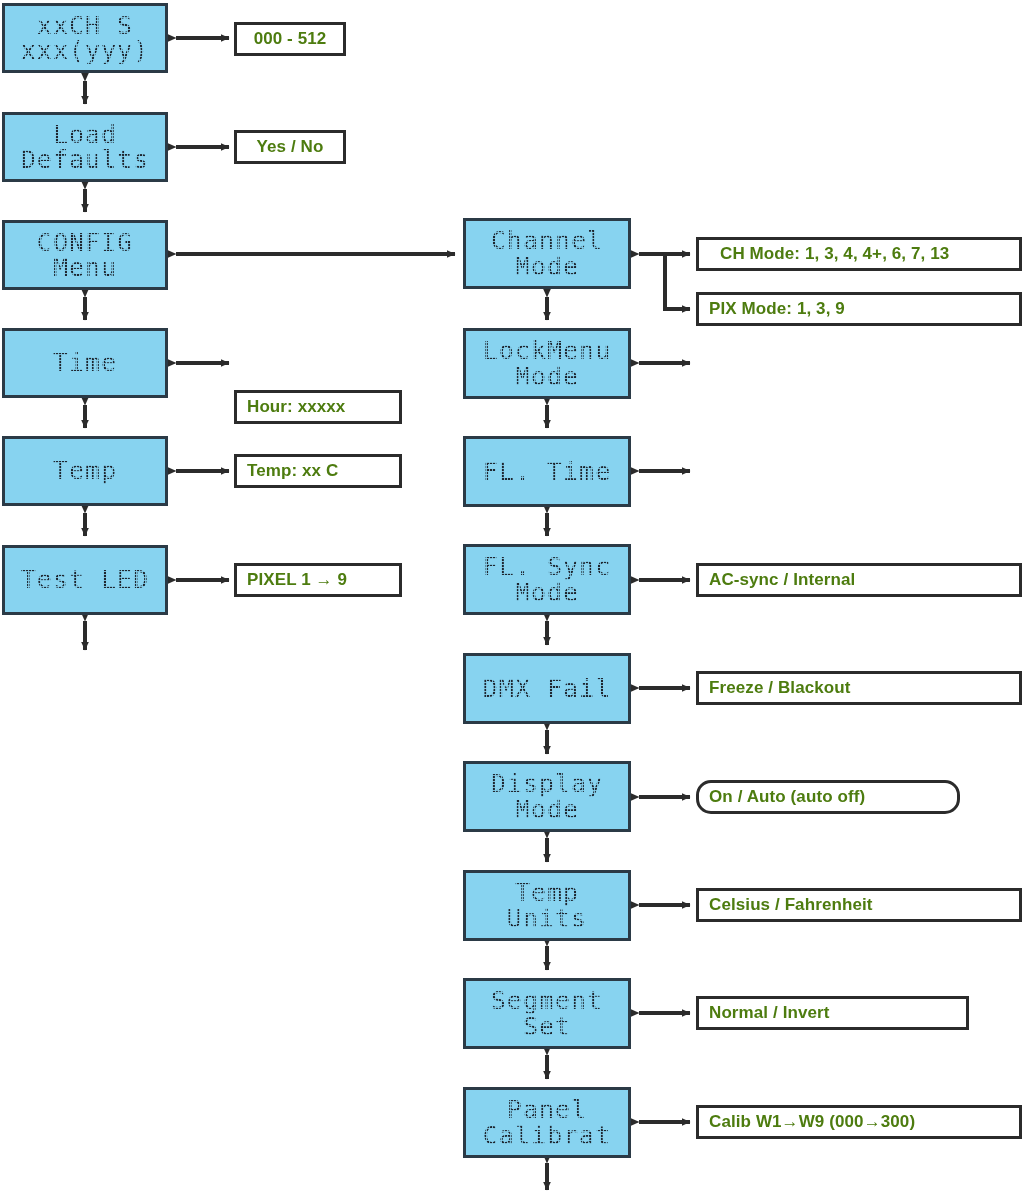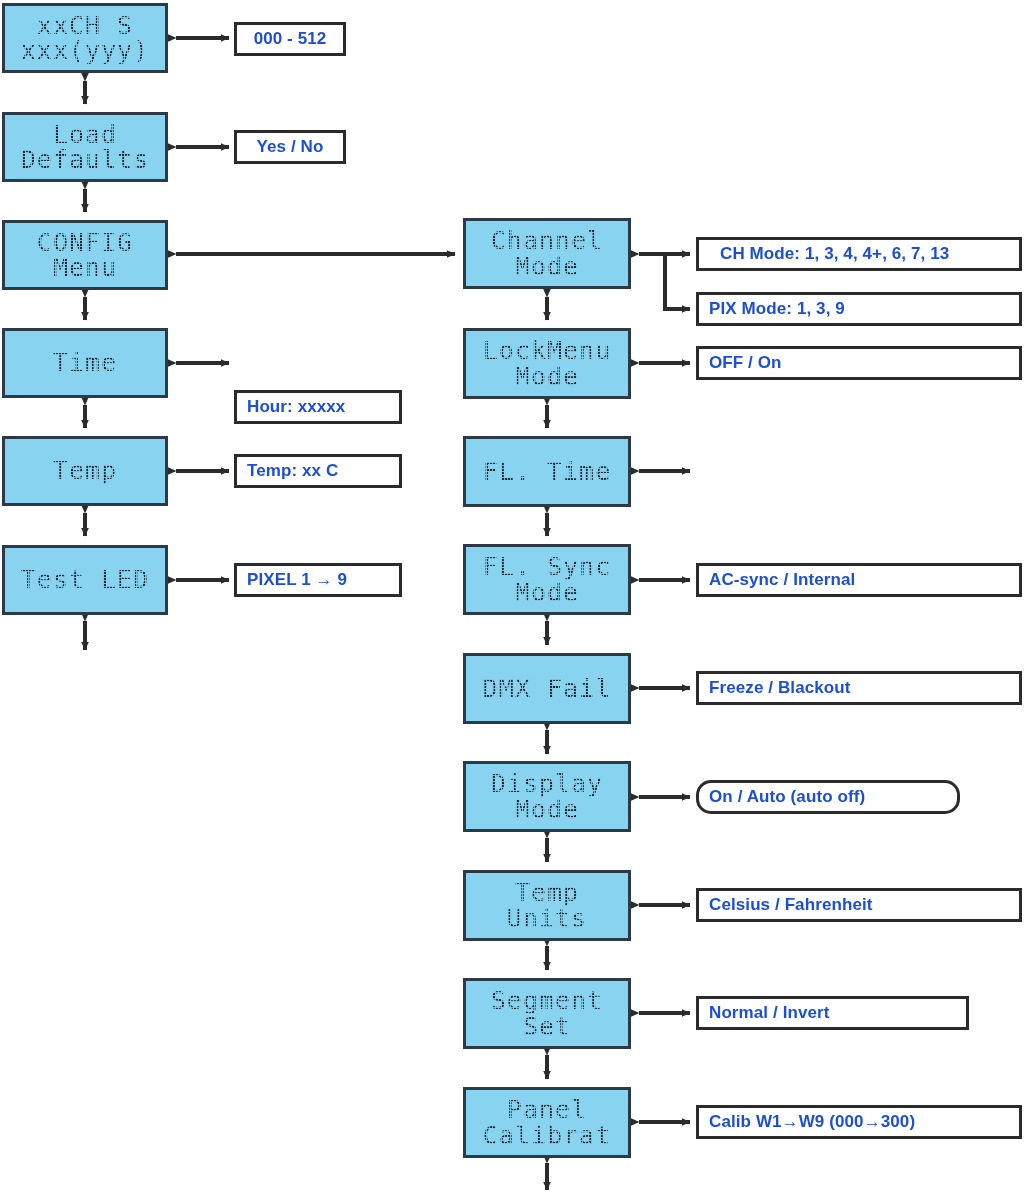--- a/index.html
+++ b/index.html
@@ -62,21 +62,21 @@
   .valbox {
     position: absolute;
     box-sizing: border-box;
     background: #ffffff;
     border: 3px solid #2b2b2b;
     display: flex;
     align-items: center;
     padding-left: 10px;
     font-weight: bold;
     font-size: 17px;
-    color: #1d4ed8;
+    color: #4d7c0f;
     white-space: nowrap;
     letter-spacing: 0.1px;
   }
   .valbox.center { justify-content: center; padding-left: 0; }
 
   
   svg.wires {
     position: absolute;
     left: 0; top: 0;
     width: 1024px;
@@ -217,21 +217,20 @@
 
   <div class="lcd" style="left:463px; top:1087px; width:168px; height:71px;">
     <div class="line">Panel</div>
     <div class="line">Calibrat</div>
   </div>
 
   <div class="valbox" style="left:696px; top:237px; width:326px; height:34px;padding-left:21px;">CH Mode: 1, 3, 4, 4+, 6, 7, 13</div>
 
   <div class="valbox" style="left:696px; top:292px; width:326px; height:34px;">PIX Mode: 1, 3, 9</div>
 
-  <div class="valbox" style="left:696px; top:346px; width:326px; height:34px;">OFF / On</div>
 
 
   <div class="valbox" style="left:696px; top:563px; width:326px; height:34px;">AC-sync / Internal</div>
 
   <div class="valbox" style="left:696px; top:671px; width:326px; height:34px;">Freeze / Blackout</div>
 
   <div class="valbox" style="left:696px; top:780px; width:264px; height:34px;border-radius:15px;">On / Auto (auto off)</div>
 
   <div class="valbox" style="left:696px; top:888px; width:326px; height:34px;">Celsius / Fahrenheit</div>
 

